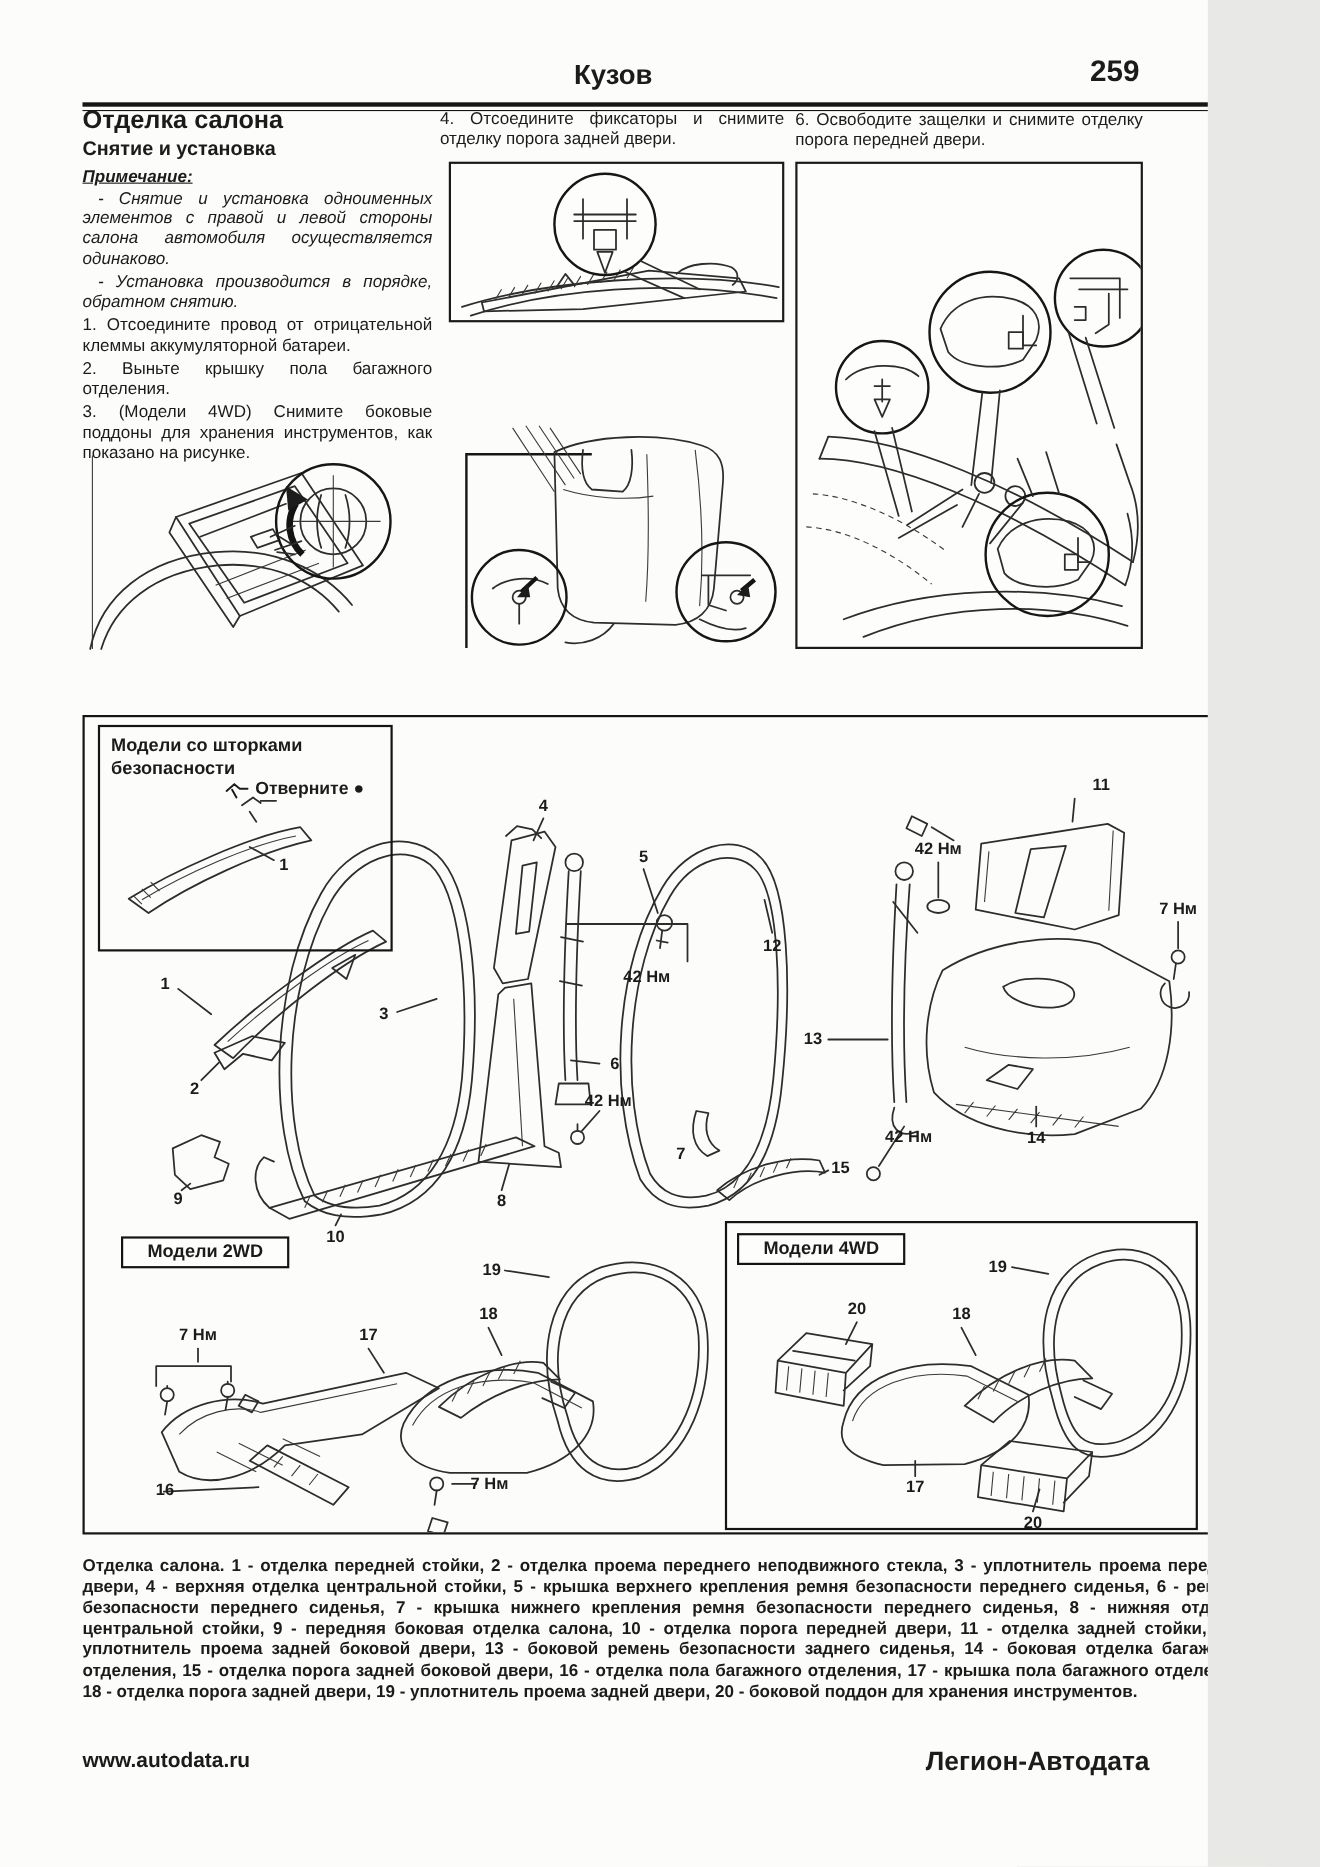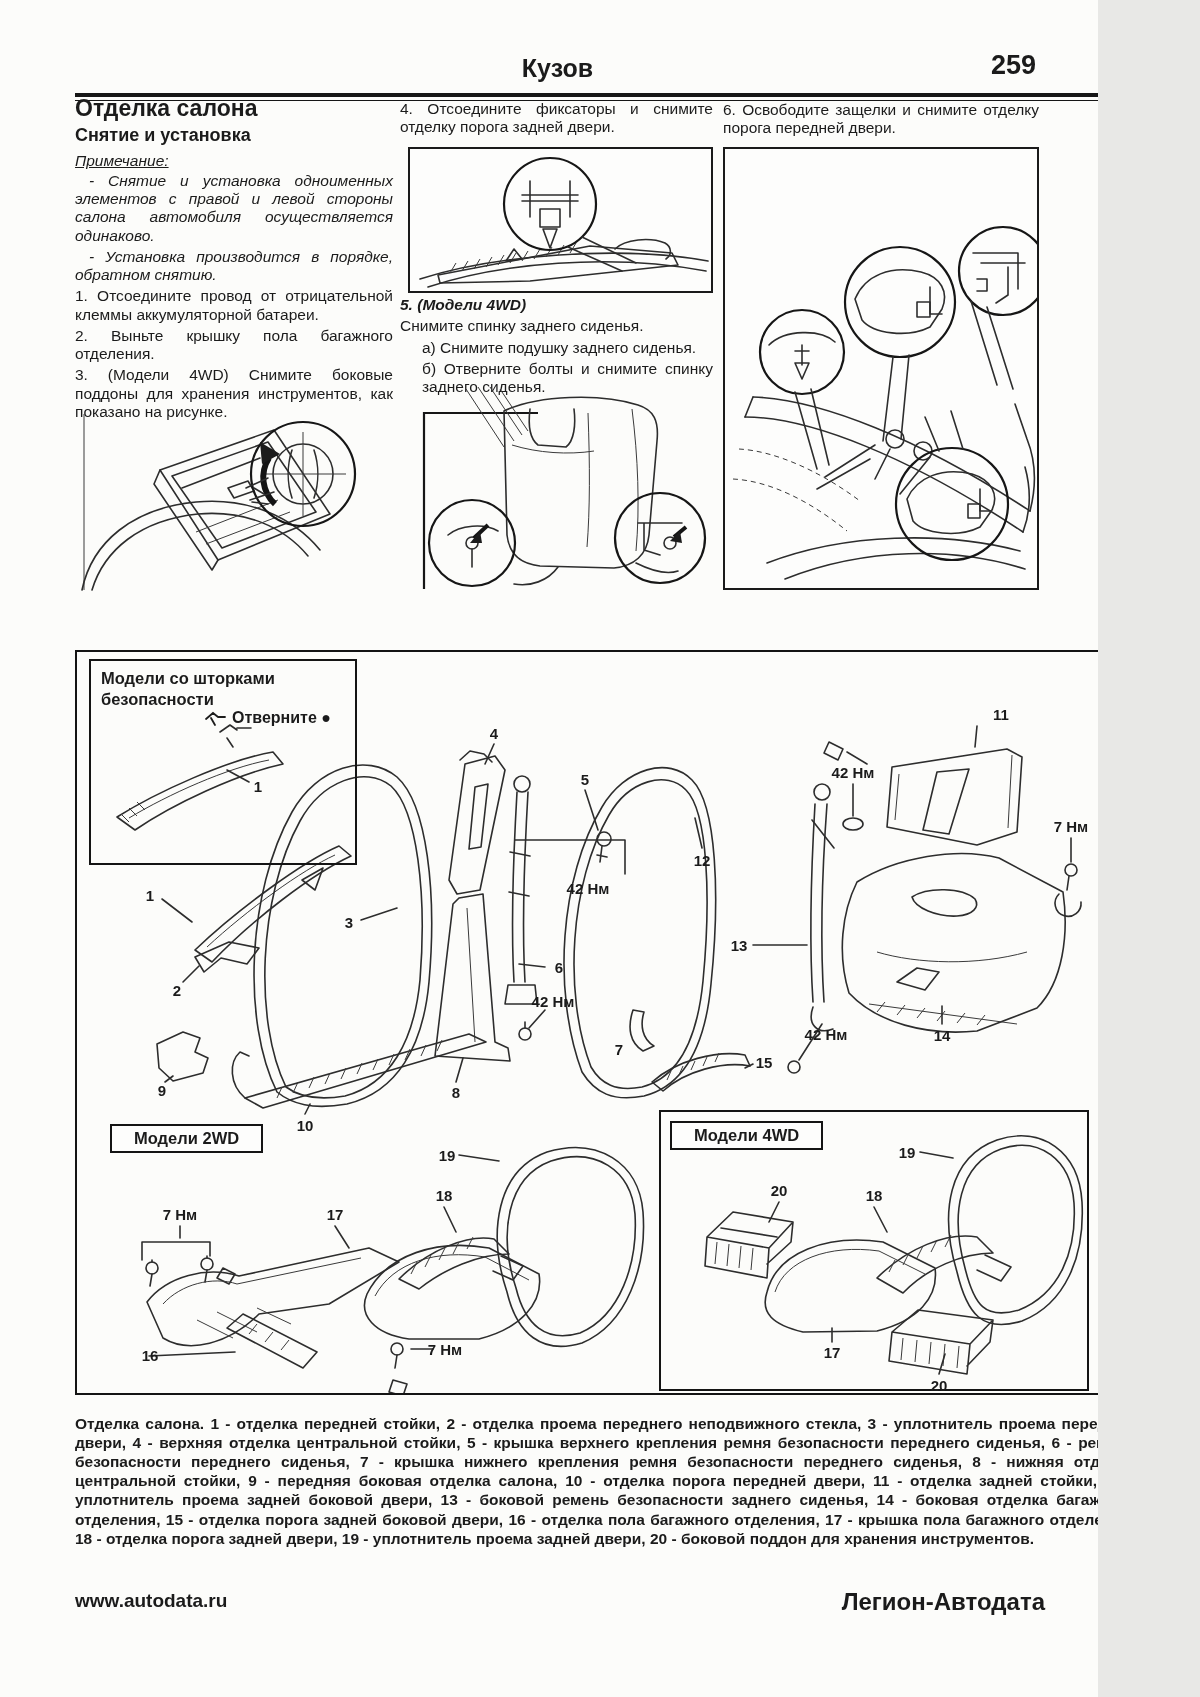--- a/index.html
+++ b/index.html
@@ -8,21 +8,21 @@
   .abs{position:absolute;}
   
   .hdr-title{left:75px;top:54px;width:965px;text-align:center;font-size:25px;font-weight:700;}
   .hdr-num{right:62px;top:50px;font-size:27px;font-weight:700;}
   .hdr-rule{left:75px;top:93px;width:1062px;height:3px;border-top:4px solid #161616;border-bottom:1.5px solid #161616;}
   
   .col{font-size:15.5px;line-height:1.18;text-align:justify;}
   .col p{margin:0 0 3px 0;}
   h1.sec{font-size:23px;font-weight:700;margin:0 0 5px 0;line-height:1.05;}
   h2.sec{font-size:18px;font-weight:700;margin:0 0 6px 0;}
-  .note-label{font-style:italic;font-weight:400;text-decoration:underline;margin-bottom:1px !important;}
+  .note-label{font-style:italic;font-weight:700;text-decoration:underline;margin-bottom:1px !important;}
   .note{font-style:italic;font-weight:500;text-indent:14px;}
   .step{text-indent:0;}
   .substep{padding-left:22px;}
   .figbox{border:2px solid #1a1a1a;box-sizing:border-box;background:#fdfdfc;}
   svg{display:block;}
   .line{stroke:#2d2d2d;stroke-width:1.6;fill:none;stroke-linecap:round;stroke-linejoin:round;}
   .thin{stroke:#3a3a3a;stroke-width:1;fill:none;}
   .bold{stroke:#161616;stroke-width:2.2;fill:none;}
   .fill{fill:#1c1c1c;stroke:none;}
   
@@ -97,26 +97,20 @@
       <g>
         <circle class="bold" cx="140" cy="55" r="46" fill="#fdfdfc"></circle>
         <path class="line" d="M120,32 L120,68 M160,32 L160,68 M112,46 L168,46 M112,52 L168,52"></path>
         <path class="line" d="M130,60 L150,60 L150,78 L130,78 Z"></path>
         <path class="line" d="M133,80 L147,80 L140,99 Z"></path>
         <path class="line" d="M172,88 L226,114 M158,98 L212,122"></path>
       </g>
     </svg>
   </div>
 
-  <div class="abs col" style="left:400px;top:296px;width:313px;">
-    <p class="step" style="font-style:italic;font-weight:600;">5. (Модели 4WD)</p>
-    <p class="step">Снимите спинку заднего сиденья.</p>
-    <p class="substep">а) Снимите подушку заднего сиденья.</p>
-    <p class="substep">б) Отверните болты и снимите спинку заднего сиденья.</p>
-  </div>
 
   <svg class="abs" style="left:408px;top:385px;" width="305" height="206" viewBox="0 0 305 206">
     <path class="bold" d="M130,28 L16,28 L16,204"></path>
     <path class="thin" d="M58,4 L96,62 M70,2 L106,56 M82,2 L114,50 M92,4 L120,46"></path>
     <g>
       <path class="line" d="M96,26 C130,10 192,8 230,20 C246,25 251,36 249,56 L241,150 C239,170 226,181 206,183 L132,181 C112,179 101,168 99,150 Z"></path>
       <path class="line" d="M122,24 C120,40 122,54 130,60 L158,62 C166,56 168,40 166,24"></path>
       <path class="thin" d="M180,28 C182,80 182,125 179,162 M224,24 C230,72 232,122 228,166"></path>
       <path class="thin" d="M104,60 C130,68 160,70 186,66"></path>
       <path class="line" d="M150,182 C140,196 122,202 106,199 M228,178 C244,186 258,190 270,186"></path>

